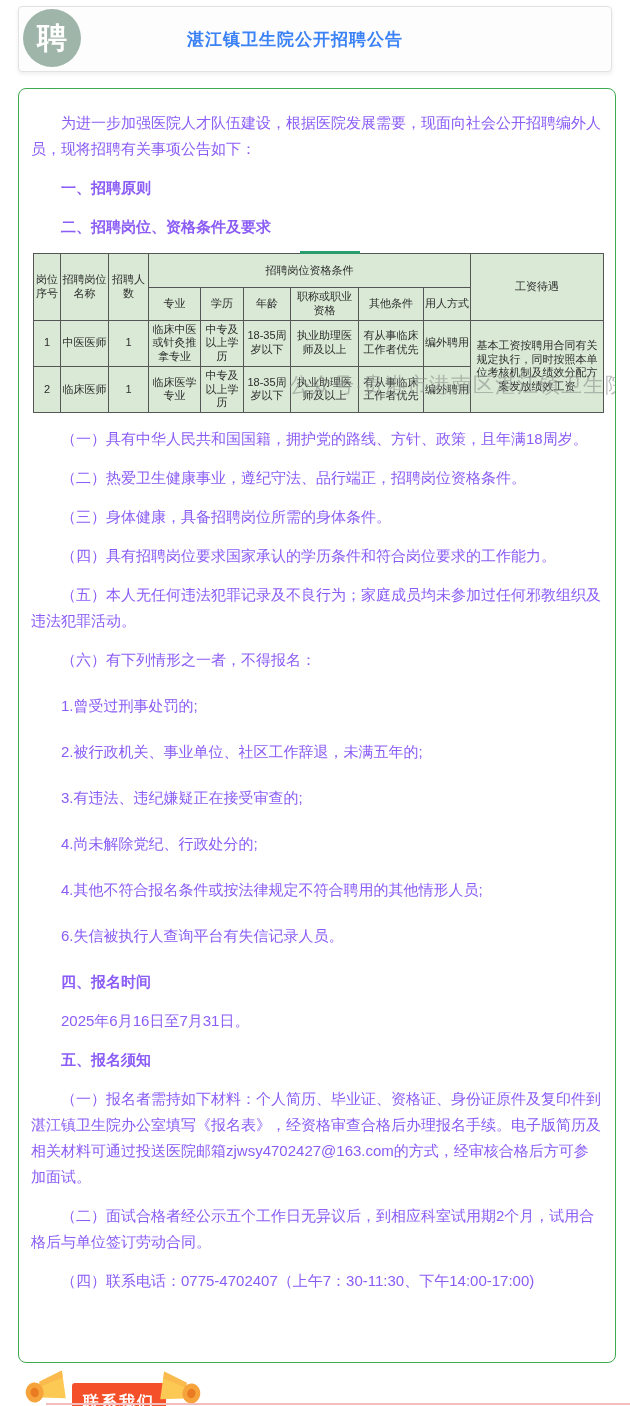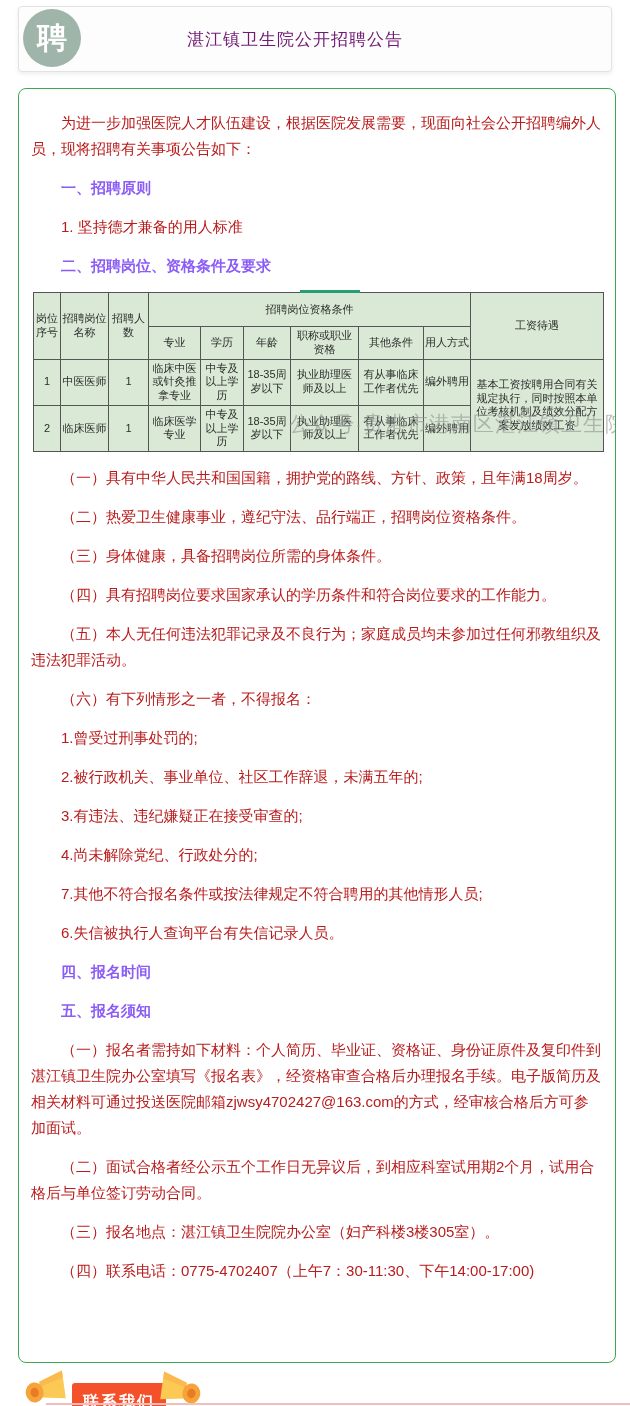--- a/index.html
+++ b/index.html
@@ -12,36 +12,36 @@
     position:absolute;left:18px;top:6px;width:594px;height:66px;box-sizing:border-box;
     background:#fdfdfd;border:1px solid #e2e2e2;border-radius:4px;
     box-shadow:0 2px 4px rgba(0,0,0,.07);
     display:flex;align-items:center;justify-content:center;
   }
   .badge{
     position:absolute;left:4px;top:2px;width:58px;height:58px;border-radius:50%;
     background:#9fb5a9;color:#fff;display:flex;align-items:center;justify-content:center;
     font-size:30px;font-weight:700;
   }
-  .page-title{font-size:17px;font-weight:400;color:#701a75;margin:0 12px 0 -28px;letter-spacing:1px;}
+  .page-title{font-size:17px;font-weight:700;color:#3b82f6;margin:0 12px 0 -28px;letter-spacing:1px;}
   
   .bubble{
     position:absolute;left:18px;top:88px;width:598px;height:1275px;box-sizing:border-box;
     border:1px solid #3cab50;border-radius:8px;background:#fff;
     padding:8px 12px 0 12px;overflow:hidden;
   }
   .notch{
     position:absolute;top:-7px;left:21px;width:12px;height:12px;background:#fff;
     border-left:1px solid #3cab50;border-top:1px solid #3cab50;transform:rotate(45deg);
   }
   .article p,.article h2{
-    font-size:15px;line-height:26px;margin:13px 0;text-indent:2em;font-weight:400;color:#b91c1c;
+    font-size:15px;line-height:26px;margin:13px 0;text-indent:2em;font-weight:400;color:#8b5cf6;
   }
   .article h2.section{color:#8b5cf6;font-weight:700;}
-  .article p.tight{margin:13px 0;}
+  .article p.tight{margin:20px 0;}
   
   .table-wrap{position:relative;width:569px;margin:6px 0 10px 2px;}
   table.positions{
     border-collapse:collapse;table-layout:fixed;width:570px;background:#d9e9d5;color:#2c2c2c;
   }
   table.positions th,table.positions td{
     border:1px solid #555;font-size:11px;line-height:1.25;text-align:center;
     vertical-align:middle;padding:2px 1px;font-weight:400;word-break:break-all;
   }
   tr.hr1{height:34px;} tr.hr2{height:32px;} tr.dr1{height:46px;} tr.dr2{height:42px;}
@@ -75,21 +75,20 @@
     <h1 class="page-title">湛江镇卫生院公开招聘公告</h1>
   </div>
 
   <div class="bubble">
     <div class="notch"></div>
 
     <div class="article">
       <p>为进一步加强医院人才队伍建设，根据医院发展需要，现面向社会公开招聘编外人员，现将招聘有关事项公告如下：</p>
 
       <h2 class="section">一、招聘原则</h2>
-      <p>1. 坚持德才兼备的用人标准</p>
 
       <h2 class="section">二、招聘岗位、资格条件及要求</h2>
 
       <div class="table-wrap">
         <div class="teal-bar"></div>
         <table class="positions">
           <colgroup>
             <col style="width:27px">
               <col style="width:48px">
               <col style="width:40px">
@@ -148,29 +147,29 @@
       <p>（一）具有中华人民共和国国籍，拥护党的路线、方针、政策，且年满18周岁。</p>
       <p>（二）热爱卫生健康事业，遵纪守法、品行端正，招聘岗位资格条件。</p>
       <p>（三）身体健康，具备招聘岗位所需的身体条件。</p>
       <p>（四）具有招聘岗位要求国家承认的学历条件和符合岗位要求的工作能力。</p>
       <p>（五）本人无任何违法犯罪记录及不良行为；家庭成员均未参加过任何邪教组织及违法犯罪活动。</p>
       <p>（六）有下列情形之一者，不得报名：</p>
       <p class="tight">1.曾受过刑事处罚的;</p>
       <p class="tight">2.被行政机关、事业单位、社区工作辞退，未满五年的;</p>
       <p class="tight">3.有违法、违纪嫌疑正在接受审查的;</p>
       <p class="tight">4.尚未解除党纪、行政处分的;</p>
-      <p class="tight">7.其他不符合报名条件或按法律规定不符合聘用的其他情形人员;</p>
+      <p class="tight">4.其他不符合报名条件或按法律规定不符合聘用的其他情形人员;</p>
       <p class="tight">6.失信被执行人查询平台有失信记录人员。</p>
 
       <h2 class="section">四、报名时间</h2>
+      <p>2025年6月16日至7月31日。</p>
 
       <h2 class="section">五、报名须知</h2>
       <p>（一）报名者需持如下材料：个人简历、毕业证、资格证、身份证原件及复印件到湛江镇卫生院办公室填写《报名表》，经资格审查合格后办理报名手续。电子版简历及相关材料可通过投送医院邮箱zjwsy4702427@163.com的方式，经审核合格后方可参加面试。</p>
       <p>（二）面试合格者经公示五个工作日无异议后，到相应科室试用期2个月，试用合格后与单位签订劳动合同。</p>
-      <p>（三）报名地点：湛江镇卫生院院办公室（妇产科楼3楼305室）。</p>
       <p>（四）联系电话：0775-4702407（上午7：30-11:30、下午14:00-17:00)</p>
 
     </div>
   </div>
 
   <div class="footer">
     <svg class="mega mega-left" width="42" height="34" viewBox="0 0 42 34">
       <path d="M16 11 L40 3 L40 31 L16 27 Z" fill="#fcc954"></path>
       <path d="M16 11 L40 3 L40 10 L16 16 Z" fill="#f9b44a" opacity="0.7"></path>
       <ellipse cx="10" cy="21" rx="9" ry="10" fill="#f7a33b"></ellipse>

